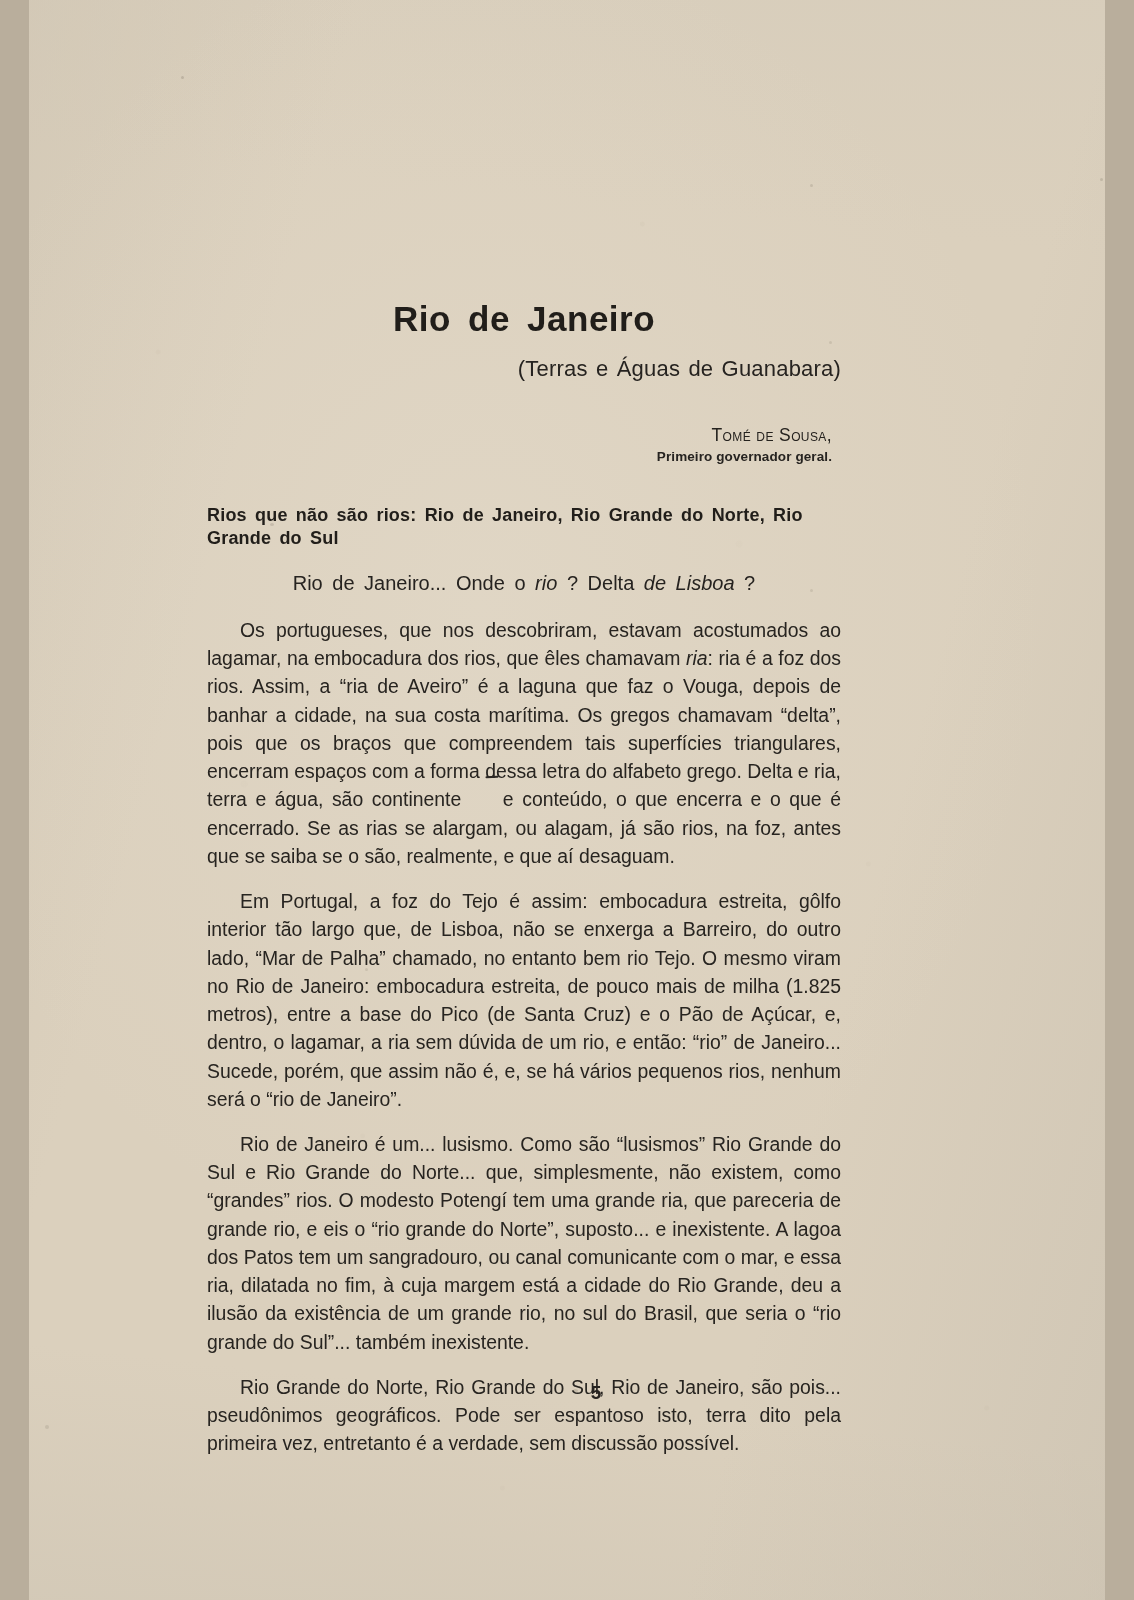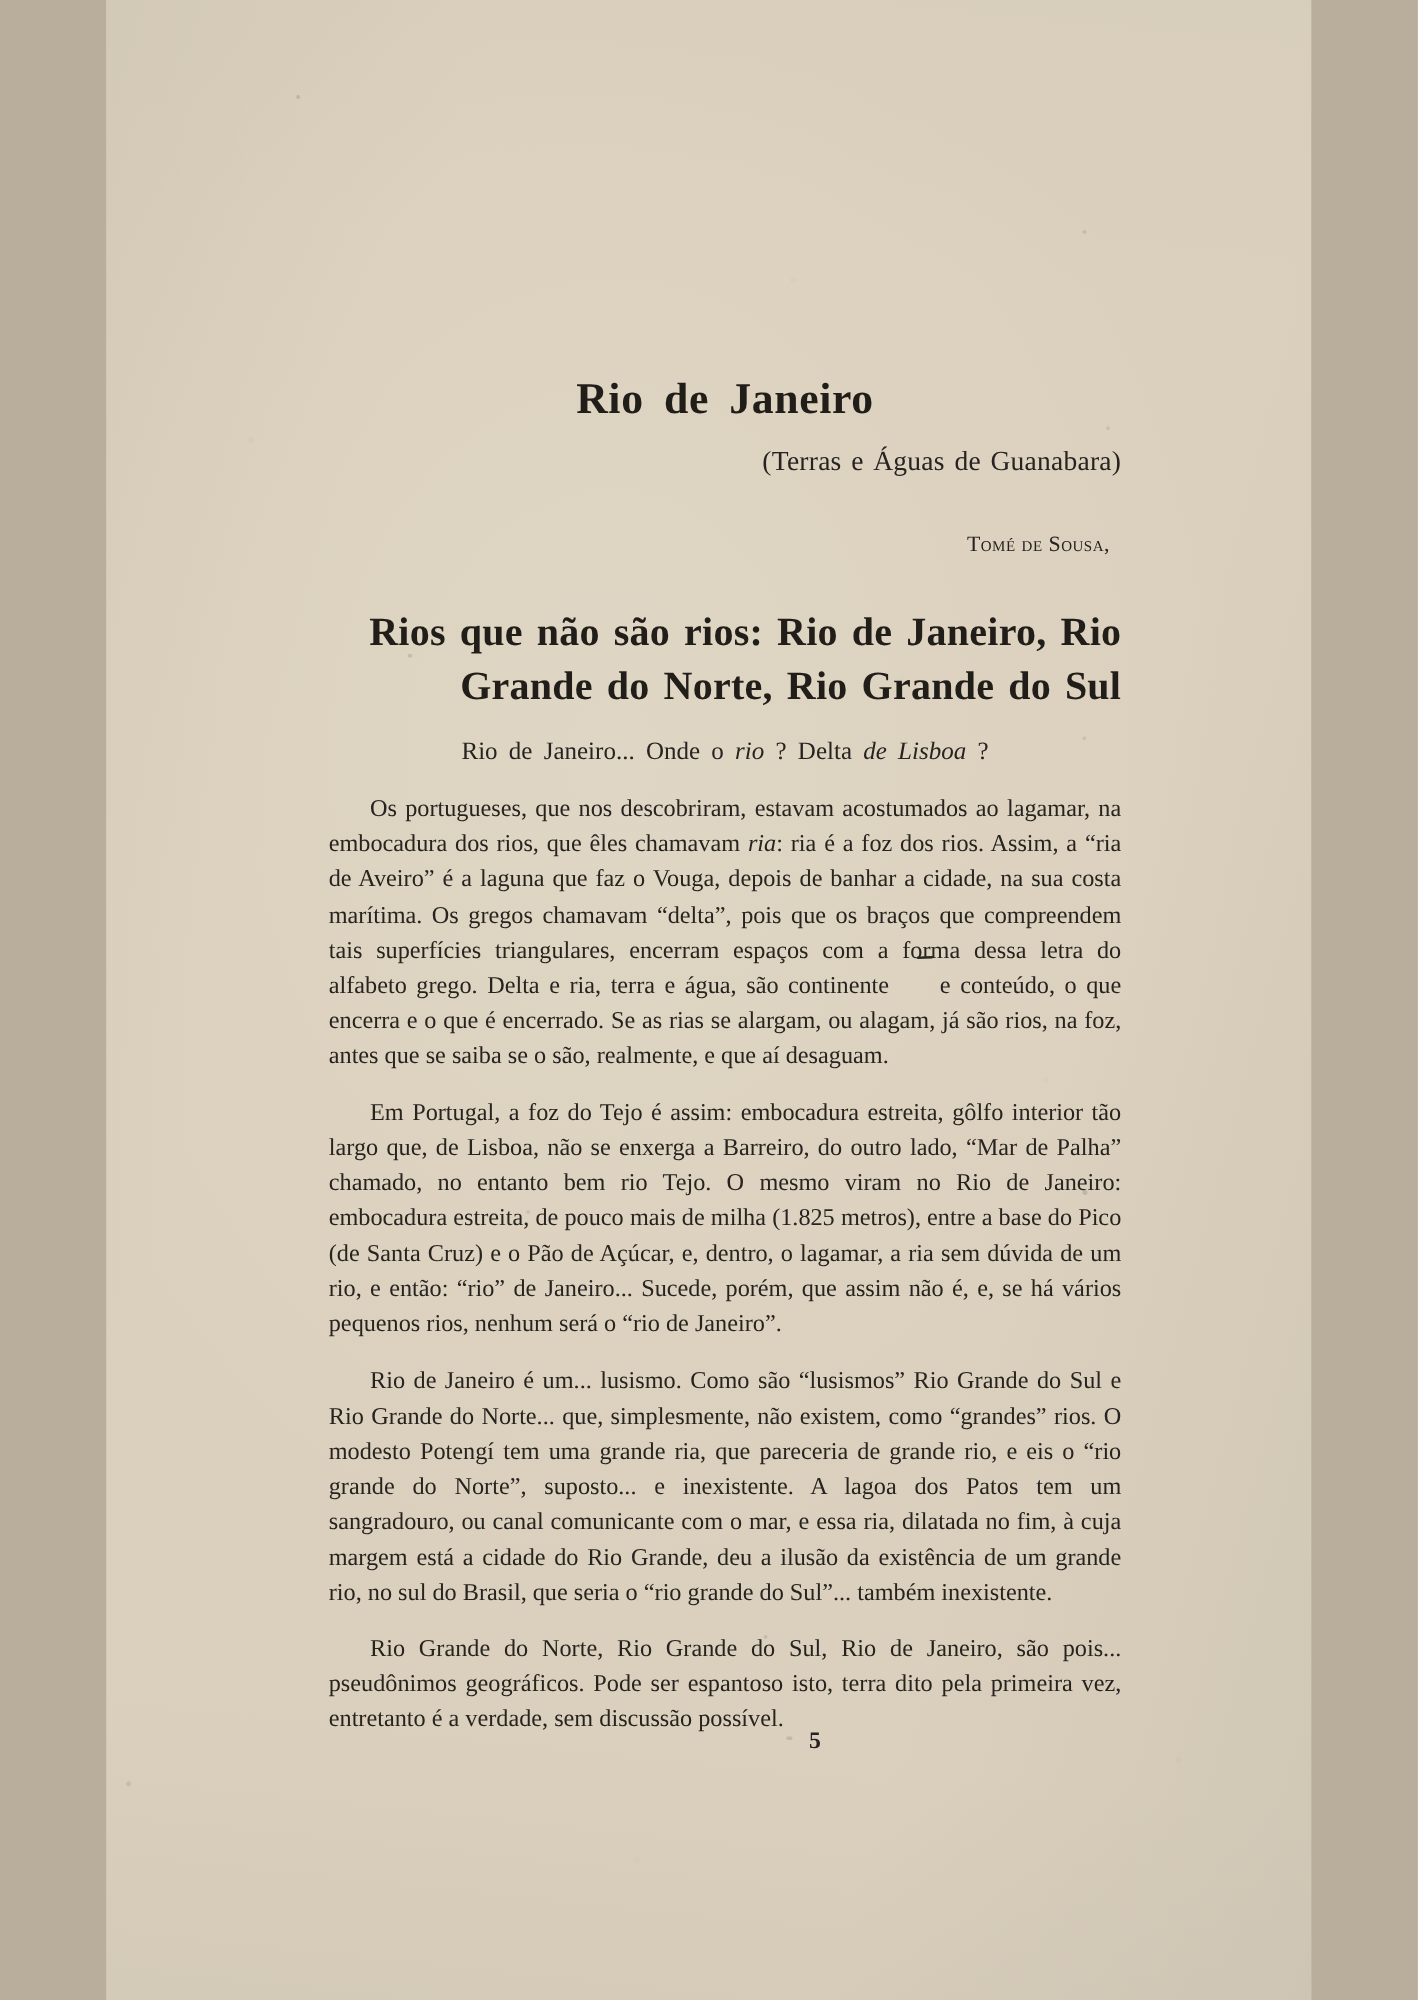--- a/index.html
+++ b/index.html
@@ -4,30 +4,30 @@
 <title>Rio de Janeiro</title>
 <style>
   html, body {
     margin: 0;
     padding: 0;
     background: #b9ae9c;
   }
 
   .page {
     position: relative;
-    width: 964px;
+    width: 1076px;
     height: 1600px;
     margin: 0 auto;
     overflow: hidden;
     background-color: #dbd0bd;
     background-image:
       radial-gradient(ellipse 75% 60% at 42% 38%, rgba(228, 219, 203, 0.55) 0%, rgba(228, 219, 203, 0.0) 70%),
       linear-gradient(105deg, rgba(206, 196, 178, 0.55) 0%, rgba(214, 205, 188, 0.0) 22%, rgba(214, 205, 188, 0.0) 72%, rgba(198, 189, 173, 0.5) 100%),
       linear-gradient(186deg, rgba(212, 203, 186, 0.45) 0%, rgba(216, 208, 191, 0.0) 15%, rgba(216, 208, 191, 0.0) 85%, rgba(203, 194, 177, 0.45) 100%);
-    font-family: Liberation Serif, serif;
+    font-family: Liberation Sans, sans-serif;
     color: #26231f;
     -webkit-font-smoothing: antialiased;
   }
 
   
   .grain {
     position: absolute;
     inset: 0;
     pointer-events: none;
     opacity: 0.30;
@@ -109,22 +109,22 @@
     font-size: 13.5px;
     font-weight: 700;
     letter-spacing: 0.1px;
     color: #262320;
   }
 
   
   .section-heading {
     margin: 0;
     padding-top: 37px;
-    text-align: right;
-    font-size: 32px;
+    text-align: left;
+    font-size: 18px;
     font-weight: 700;
     line-height: 1.32;
     word-spacing: 3px;
     letter-spacing: 0.2px;
     color: #211e1a;
   }
 
   .lead-line {
     margin: 0;
     padding-top: 21px;
@@ -205,20 +205,21 @@
   <div class="speck" style="left:1103px;top:1530px;width:3px; height:3px; opacity:.30;"></div>
 
   <div class="content">
 
     <h1 class="title">Rio de Janeiro</h1>
 
     <h2 class="subtitle">(Terras e Águas de Guanabara)</h2>
 
     <div class="epigraph">
       <span class="attrib">Tomé de Sousa,</span>
+      <span class="role">Primeiro governador geral.</span>
     </div>
 
     <h3 class="section-heading">Rios que não são rios: Rio de Janeiro, Rio Grande do Norte, Rio Grande do Sul</h3>
 
     <p class="lead-line">
       <span>Rio de Janeiro...   Onde o </span><i>rio</i><span> ?   Delta </span><i>de Lisboa</i><span> ?</span>
     </p>
 
     <div class="body">
 

